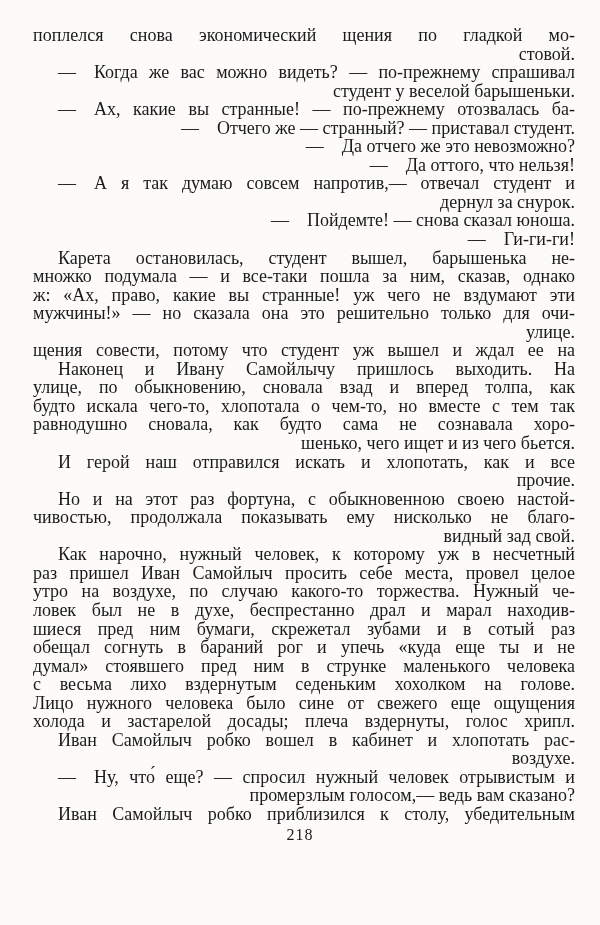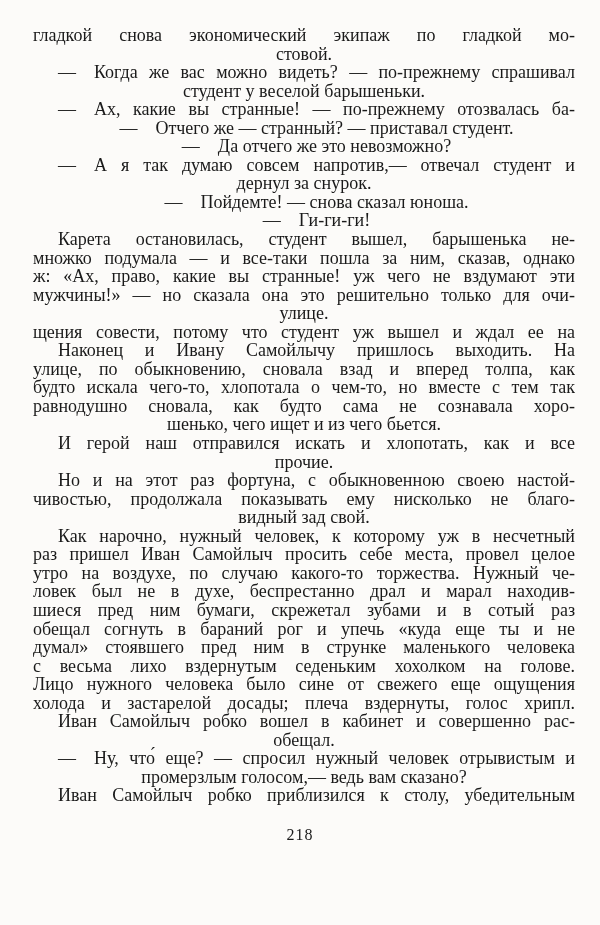--- a/index.html
+++ b/index.html
@@ -23,21 +23,21 @@
   .text-block {
     position: absolute;
     left: 33px;
     top: 26px;
     width: 542px;
   }
   .line {
     font-size: 18px;
     line-height: 18.55px;
     height: 18.55px;
-    text-align: center;
+    text-align: right;
     white-space: normal;
     overflow: visible;
   }
   .line.justify {
     text-align: justify;
     text-align-last: justify;
   }
   .line.indent {
     text-indent: 25px;
   }
@@ -50,27 +50,28 @@
     font-size: 16px;
     letter-spacing: 1px;
     color: #1a1a1a;
   }
 </style>
 </head>
 <body>
 
 <div class="page">
   <div class="text-block">
-      <div class="line justify">гладкой снова экономический экипаж по гладкой мо-</div>
+      <div class="line justify">поплелся снова экономический щения по гладкой мо-</div>
       <div class="line">стовой.</div>
       <div class="line indent justify">— Когда же вас можно видеть? — по-прежнему спрашивал</div>
       <div class="line">студент у веселой барышеньки.</div>
       <div class="line indent justify">— Ах, какие вы странные! — по-прежнему отозвалась ба-</div>
       <div class="line indent">— Отчего же — странный? — приставал студент.</div>
       <div class="line indent">— Да отчего же это невозможно?</div>
+      <div class="line indent">— Да оттого, что нельзя!</div>
       <div class="line indent justify">— А я так думаю совсем напротив,— отвечал студент и</div>
       <div class="line">дернул за снурок.</div>
       <div class="line indent">— Пойдемте! — снова сказал юноша.</div>
       <div class="line indent">— Ги-ги-ги!</div>
       <div class="line indent justify">Карета остановилась, студент вышел, барышенька не-</div>
       <div class="line justify">множко подумала — и все-таки пошла за ним, сказав, однако</div>
       <div class="line justify">ж: «Ах, право, какие вы странные! уж чего не вздумают эти</div>
       <div class="line justify">мужчины!» — но сказала она это решительно только для очи-</div>
       <div class="line">улице.</div>
       <div class="line justify">щения совести, потому что студент уж вышел и ждал ее на</div>
@@ -87,20 +88,20 @@
       <div class="line indent justify">Как нарочно, нужный человек, к которому уж в несчетный</div>
       <div class="line justify">раз пришел Иван Самойлыч просить себе места, провел целое</div>
       <div class="line justify">утро на воздухе, по случаю какого-то торжества. Нужный че-</div>
       <div class="line justify">ловек был не в духе, беспрестанно драл и марал находив-</div>
       <div class="line justify">шиеся пред ним бумаги, скрежетал зубами и в сотый раз</div>
       <div class="line justify">обещал согнуть в бараний рог и упечь «куда еще ты и не</div>
       <div class="line justify">думал» стоявшего пред ним в струнке маленького человека</div>
       <div class="line justify">с весьма лихо вздернутым седеньким хохолком на голове.</div>
       <div class="line justify">Лицо нужного человека было сине от свежего еще ощущения</div>
       <div class="line justify">холода и застарелой досады; плеча вздернуты, голос хрипл.</div>
-      <div class="line indent justify">Иван Самойлыч робко вошел в кабинет и совершенно рас-</div>
-      <div class="line">обещал.</div>
+      <div class="line indent justify">Иван Самойлыч робко вошел в кабинет и хлопотать рас-</div>
+      <div class="line">воздухе.</div>
       <div class="line indent justify">— Ну, что́ еще? — спросил нужный человек отрывистым и</div>
       <div class="line">промерзлым голосом,— ведь вам сказано?</div>
       <div class="line indent justify">Иван Самойлыч робко приблизился к столу, убедительным</div>
     </div>
   <div class="page-number">218</div>
 </div>
 
 </body></html>

